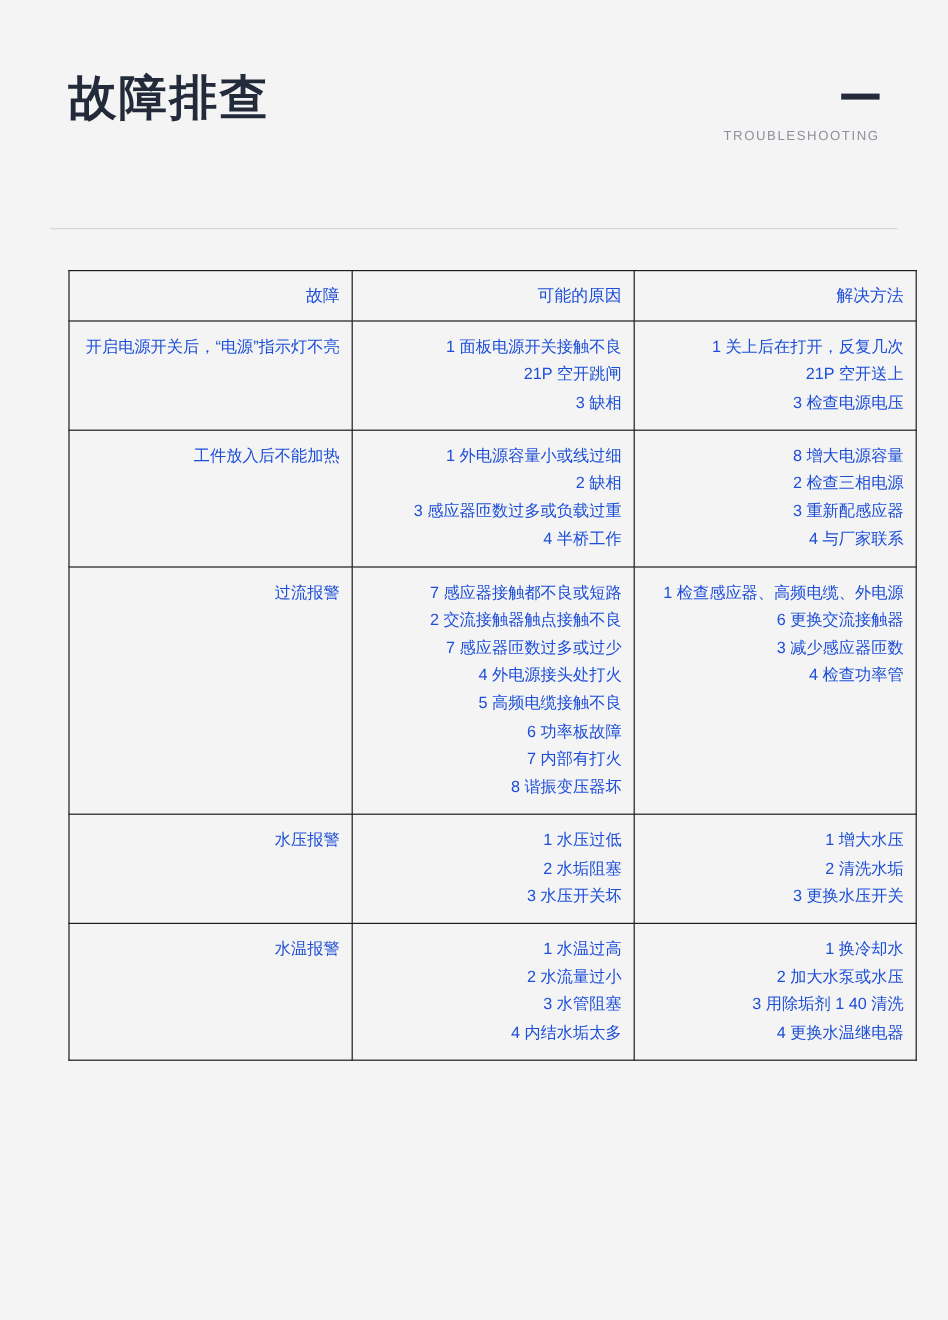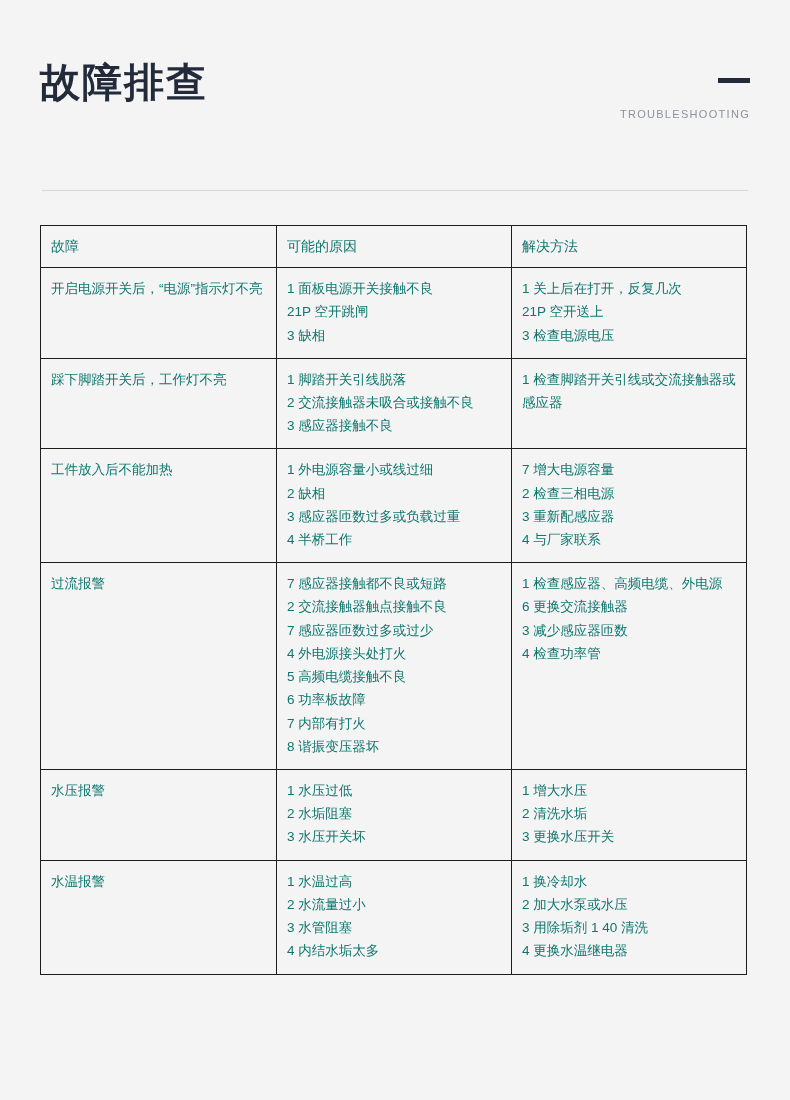--- a/index.html
+++ b/index.html
@@ -12,21 +12,21 @@
     background: #f4f4f4;
     font-family: "Liberation Sans", sans-serif;
     color: #222;
     -webkit-font-smoothing: antialiased;
   }
   .page {
     position: relative;
     width: 790px;
     height: 886px;
     box-sizing: border-box;
-    padding: 0 40px;
+    padding: 0 57px;
   }
   
   .header {
     position: relative;
     height: 190px;
   }
   .title {
     position: absolute;
     left: 0;
     top: 62px;
@@ -69,23 +69,23 @@
     width: 706px;
     table-layout: fixed;
     background: transparent;
   }
   table.tbl td, table.tbl th {
     border: 1px solid #1d1d1d;
     vertical-align: top;
     padding: 9px 10px 11px 10px;
     font-size: 13.5px;
     line-height: 1.72;
-    color: #0f766e;
+    color: #1d4ed8;
     font-weight: normal;
-    text-align: left;
+    text-align: right;
   }
   table.tbl thead th {
     padding-top: 8px;
     padding-bottom: 9px;
     font-size: 14px;
   }
   col.c1 { width: 236px; }
   col.c2 { width: 235px; }
   col.c3 { width: 235px; }
   .cell-line {
@@ -132,43 +132,30 @@
               <div class="cell-line">3 缺相</div>
             </td>
             <td>
               <div class="cell-line">1 关上后在打开，反复几次</div>
               <div class="cell-line">21P 空开送上</div>
               <div class="cell-line">3 检查电源电压</div>
             </td>
           </tr>
           <tr>
             <td>
-              <div class="fault-cell">踩下脚踏开关后，工作灯不亮</div>
-            </td>
-            <td>
-              <div class="cell-line">1 脚踏开关引线脱落</div>
-              <div class="cell-line">2 交流接触器未吸合或接触不良</div>
-              <div class="cell-line">3 感应器接触不良</div>
-            </td>
-            <td>
-              <div class="cell-line">1 检查脚踏开关引线或交流接触器或感应器</div>
-            </td>
-          </tr>
-          <tr>
-            <td>
               <div class="fault-cell">工件放入后不能加热</div>
             </td>
             <td>
               <div class="cell-line">1 外电源容量小或线过细</div>
               <div class="cell-line">2 缺相</div>
               <div class="cell-line">3 感应器匝数过多或负载过重</div>
               <div class="cell-line">4 半桥工作</div>
             </td>
             <td>
-              <div class="cell-line">7 增大电源容量</div>
+              <div class="cell-line">8 增大电源容量</div>
               <div class="cell-line">2 检查三相电源</div>
               <div class="cell-line">3 重新配感应器</div>
               <div class="cell-line">4 与厂家联系</div>
             </td>
           </tr>
           <tr>
             <td>
               <div class="fault-cell">过流报警</div>
             </td>
             <td>

